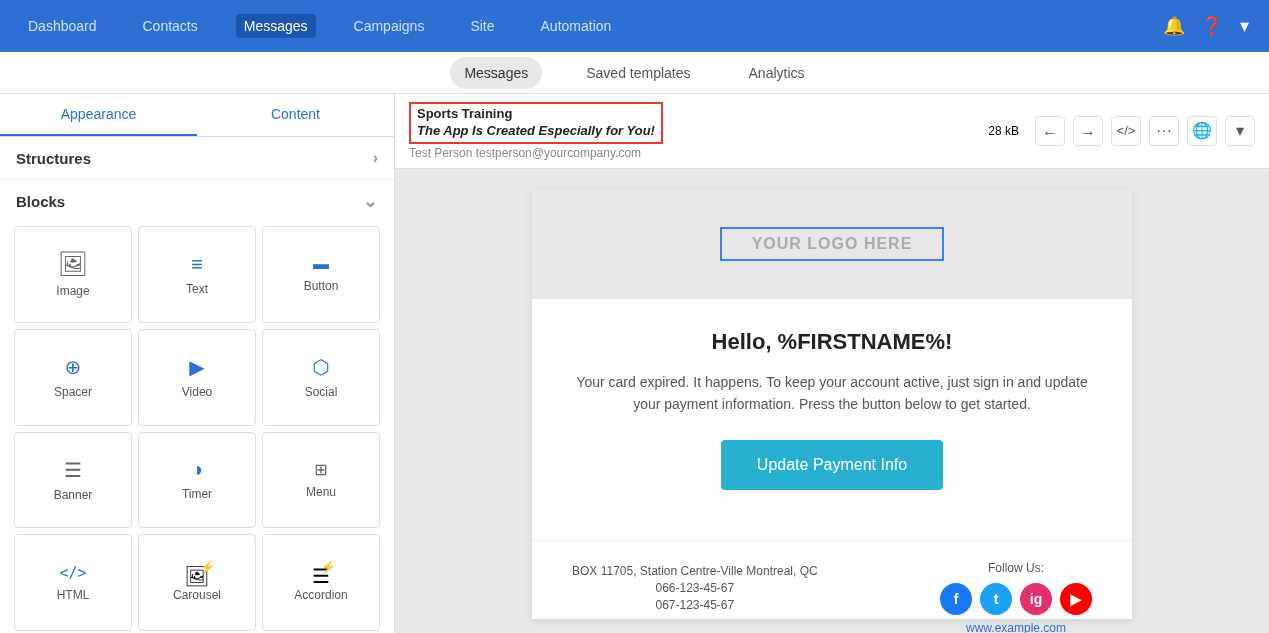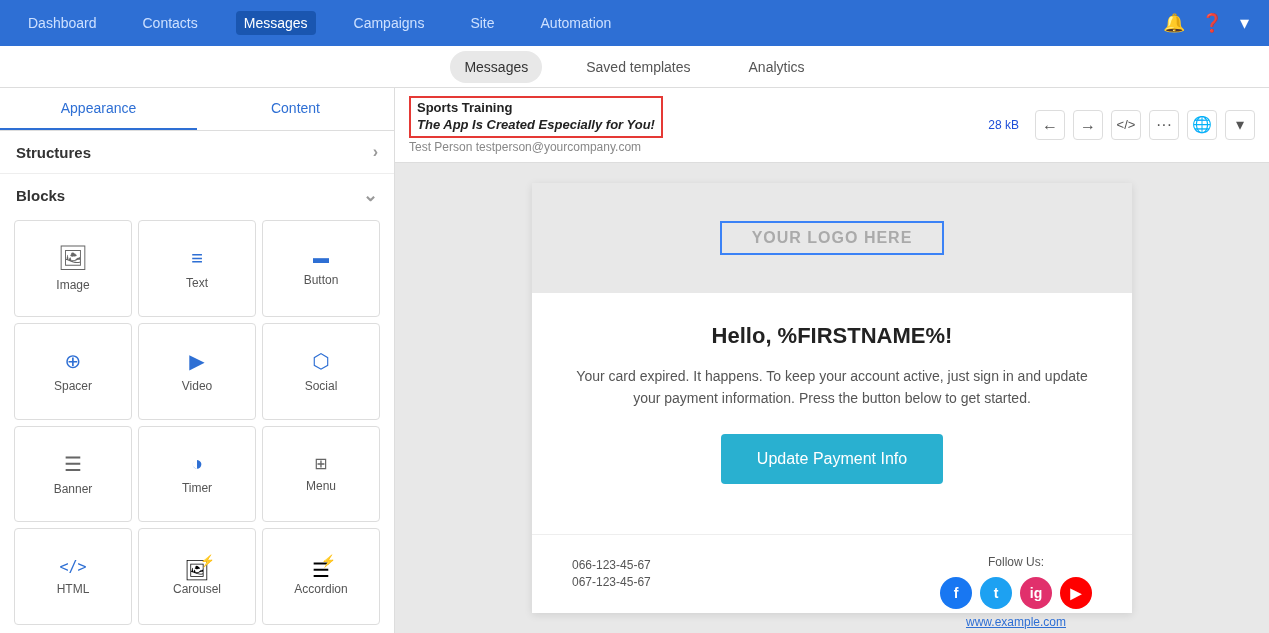--- a/index.html
+++ b/index.html
@@ -1,21 +1,21 @@
 <!DOCTYPE html>
 <html><head>
   <meta charset="utf-8">
   <style>
     * { box-sizing: border-box; margin: 0; padding: 0; }
     body { font-family: Arial, sans-serif; font-size: 14px; background: #f0f0f0; overflow: hidden; }
 
     
     .top-nav {
       background: #2e6fd4;
-      height: 46px;
+      height: 52px;
       display: flex;
       align-items: center;
       padding: 16px 20px;
       justify-content: space-between;
     }
     .top-nav-left { display: flex; align-items: center; gap: 30px; }
     .top-nav-item {
       color: #cde0ff;
       font-size: 14px;
       cursor: pointer;
@@ -182,21 +182,21 @@
       color: #888;
       margin-top: 2px;
     }
     .toolbar-right {
       display: flex;
       align-items: center;
       gap: 8px;
     }
     .toolbar-size {
       font-size: 12px;
-      color: #1d4ed8;
+      color: #000000;
       margin-right: 8px;
       margin-left: 48px;
     }
     .toolbar-btn {
       width: 30px;
       height: 30px;
       display: flex;
       align-items: center;
       justify-content: center;
       border: 1px solid #ddd;
@@ -450,20 +450,21 @@
         </div>
 
         <div class="email-content">
           <div class="email-greeting">Hello, %FIRSTNAME%!</div>
           <p class="email-body-text">Your card expired. It happens. To keep your account active, just sign in and update your payment information. Press the button below to get started.</p>
           <button class="update-btn">Update Payment Info</button>
         </div>
 
         <div class="email-footer">
           <div class="footer-contact">
+            <p>BOX 11705, Station Centre-Ville Montreal, QC</p>
             <p>066-123-45-67</p>
             <p>067-123-45-67</p>
           </div>
           <div class="footer-follow">
             <p>Follow Us:</p>
             <div class="social-icons">
               <div class="social-icon social-fb">f</div>
               <div class="social-icon social-tw">t</div>
               <div class="social-icon social-ig">ig</div>
               <div class="social-icon social-yt">▶</div>

